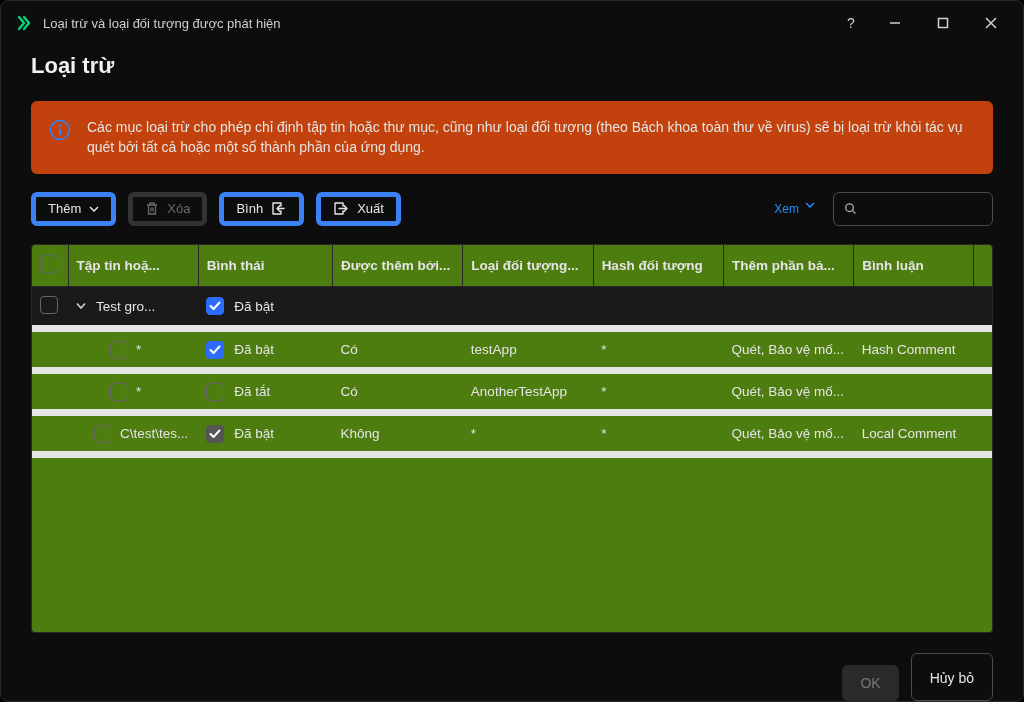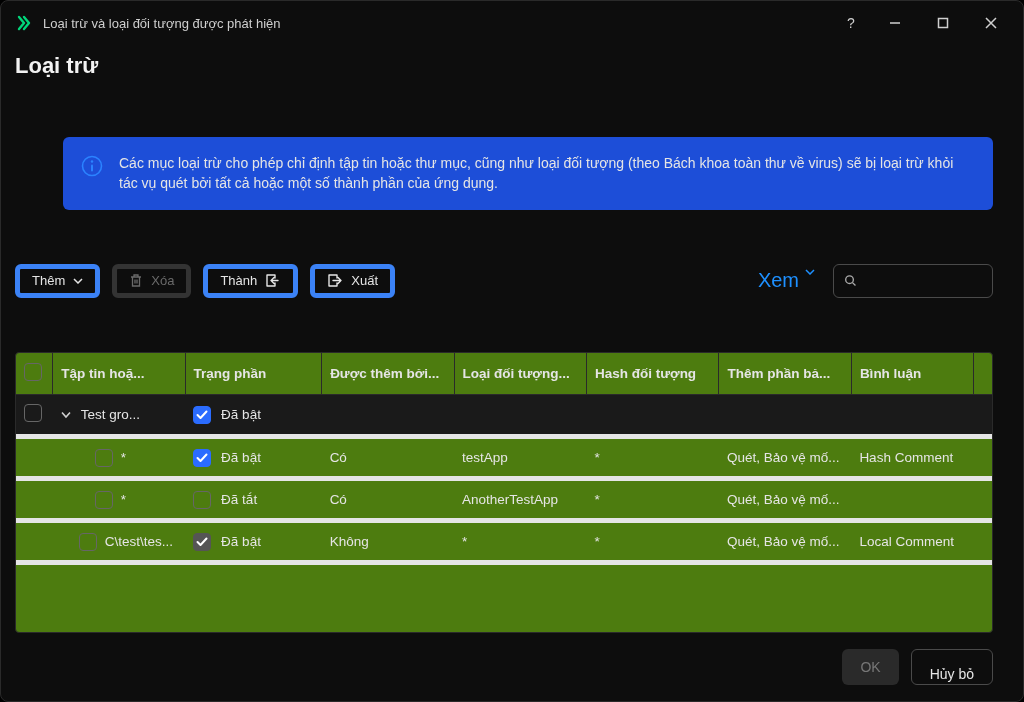--- a/index.html
+++ b/index.html
@@ -51,40 +51,38 @@
     display: flex;
     align-items: center;
     justify-content: center;
     color: #cfcfcf;
     cursor: pointer;
     font-size: 14px;
   }
   .win-btn.help { width: 32px; }
   .content {
     flex: 1;
-    padding: 8px 30px 0 14px;
+    padding: 8px 30px 0 30px;
     display: flex;
     flex-direction: column;
     min-height: 0;
-    gap: 36px;
   }
   .page-title {
     font-size: 22px;
     font-weight: 600;
     color: #f2f2f2;
     margin-bottom: 22px;
   }
   .info-box {
-    background: #1d4ed8;
+    background: #c2410c;
     border-radius: 6px;
     padding: 16px 18px;
     display: flex;
     gap: 16px;
     margin-bottom: 18px;
-    margin-left: 48px;
   }
   .info-icon {
     flex-shrink: 0;
     width: 22px;
     height: 22px;
     margin-top: 2px;
   }
   .info-text {
     font-size: 14px;
     line-height: 1.45;
@@ -111,21 +109,21 @@
   }
   .btn.disabled {
     color: #6a6a6a;
     border-color: #333;
     cursor: default;
   }
   .btn svg { display: block; }
   .spacer { flex: 1; }
   .view-link {
     color: #1e90ff;
-    font-size: 20px;
+    font-size: 12px;
     display: inline-flex;
     gap: 6px;
     cursor: pointer;
     margin-right: 6px;
   }
   .search-box {
     height: 34px;
     width: 160px;
     border: 1px solid #4a4a4a;
     border-radius: 6px;
@@ -166,21 +164,21 @@
     white-space: nowrap;
   }
   thead th {
     border-bottom: 1px solid #2a2a2a;
     border-right: 1px solid #2a2a2a;
     font-weight: 600;
     color: #e5e5e5;
     position: relative;
   }
   thead th:last-child { border-right: none; }
-  tbody tr { border-bottom: 5px solid #e5e5e5; }
+  tbody tr { border-bottom: 7px solid #e5e5e5; }
   tbody tr.group-row { background: #1a1a1a; }
   .col-check { width: 36px; padding-left: 14px; }
   .col-file { width: 130px; }
   .col-status { width: 134px; }
   .col-added { width: 130px; }
   .col-objtype { width: 130px; }
   .col-hash { width: 130px; }
   .col-comp { width: 130px; }
   .col-comment { width: 120px; }
   .col-end { width: 18px; }
@@ -199,37 +197,37 @@
   .chk svg { display: block; }
   .status-cell { display: flex; align-items: center; gap: 10px; }
   .file-cell { display: flex; align-items: center; gap: 8px; }
   .group-file-cell { display: flex; align-items: center; gap: 10px; }
   .expand-arrow { color: #cfcfcf; display: inline-flex; }
   .indent1 { padding-left: 34px; }
   .indent2 { padding-left: 18px; }
   .footer {
     height: 68px;
     display: flex;
-    align-items: center;
+    align-items: flex-end;
     justify-content: flex-end;
     gap: 12px;
     padding: 0 30px;
   }
   .btn-ok {
     height: 36px;
     padding: 0 18px;
     background: #2a2a2a;
     color: #777;
     border: none;
     border-radius: 6px;
     font-size: 14px;
     cursor: default;
   }
   .btn-cancel {
-    height: 36px;
+    height: 48px;
     padding: 16px 18px;
     background: transparent;
     color: #e5e5e5;
     border: 1px solid #4a4a4a;
     border-radius: 6px;
     font-size: 14px;
     cursor: pointer;
   }
 </style>
 </head>
@@ -285,21 +283,21 @@
             <path d="M1 1 L5 5 L9 1" stroke="#e5e5e5" stroke-width="1.5" fill="none"></path>
           </svg>
       </button>
       <button class="btn disabled">
         <svg width="14" height="15" viewBox="0 0 14 15">
             <path d="M2 4 L12 4 M5 4 L5 2 L9 2 L9 4 M3.5 4 L3.5 13 L10.5 13 L10.5 4 M6 6.5 L6 10.5 M8 6.5 L8 10.5" stroke="#6a6a6a" stroke-width="1.3" fill="none"></path>
           </svg>
         <span>Xóa</span>
       </button>
       <button class="btn">
-        <span>Thành</span>
+        <span>Bình</span>
         <svg width="16" height="15" viewBox="0 0 16 15">
             <path d="M2 2 L2 13 L10 13 L10 10 M2 2 L10 2 L10 5 M13 7.5 L6 7.5 M9 4.5 L6 7.5 L9 10.5" stroke="#e5e5e5" stroke-width="1.4" fill="none" stroke-linecap="round" stroke-linejoin="round"></path>
           </svg>
       </button>
       <button class="btn">
         <svg width="16" height="15" viewBox="0 0 16 15">
             <path d="M2 2 L2 13 L10 13 L10 10 M2 2 L10 2 L10 5 M6 7.5 L14 7.5 M11 4.5 L14 7.5 L11 10.5" stroke="#e5e5e5" stroke-width="1.4" fill="none" stroke-linecap="round" stroke-linejoin="round"></path>
           </svg>
         <span>Xuất</span>
       </button>
@@ -331,21 +329,21 @@
             <col class="col-comp">
             <col class="col-comment">
             <col class="col-end">
         </colgroup>
         <thead>
           <tr>
             <th>
               <span class="chk"></span>
             </th>
             <th>Tập tin hoặ...</th>
-            <th>Trạng phần</th>
+            <th>Bình thái</th>
             <th>Được thêm bởi...</th>
             <th>Loại đối tượng...</th>
             <th>Hash đối tượng</th>
             <th>Thêm phần bả...</th>
             <th>Bình luận</th>
             <th></th>
           </tr>
         </thead>
         <tbody id="tbody">
             <tr class="group-row">

